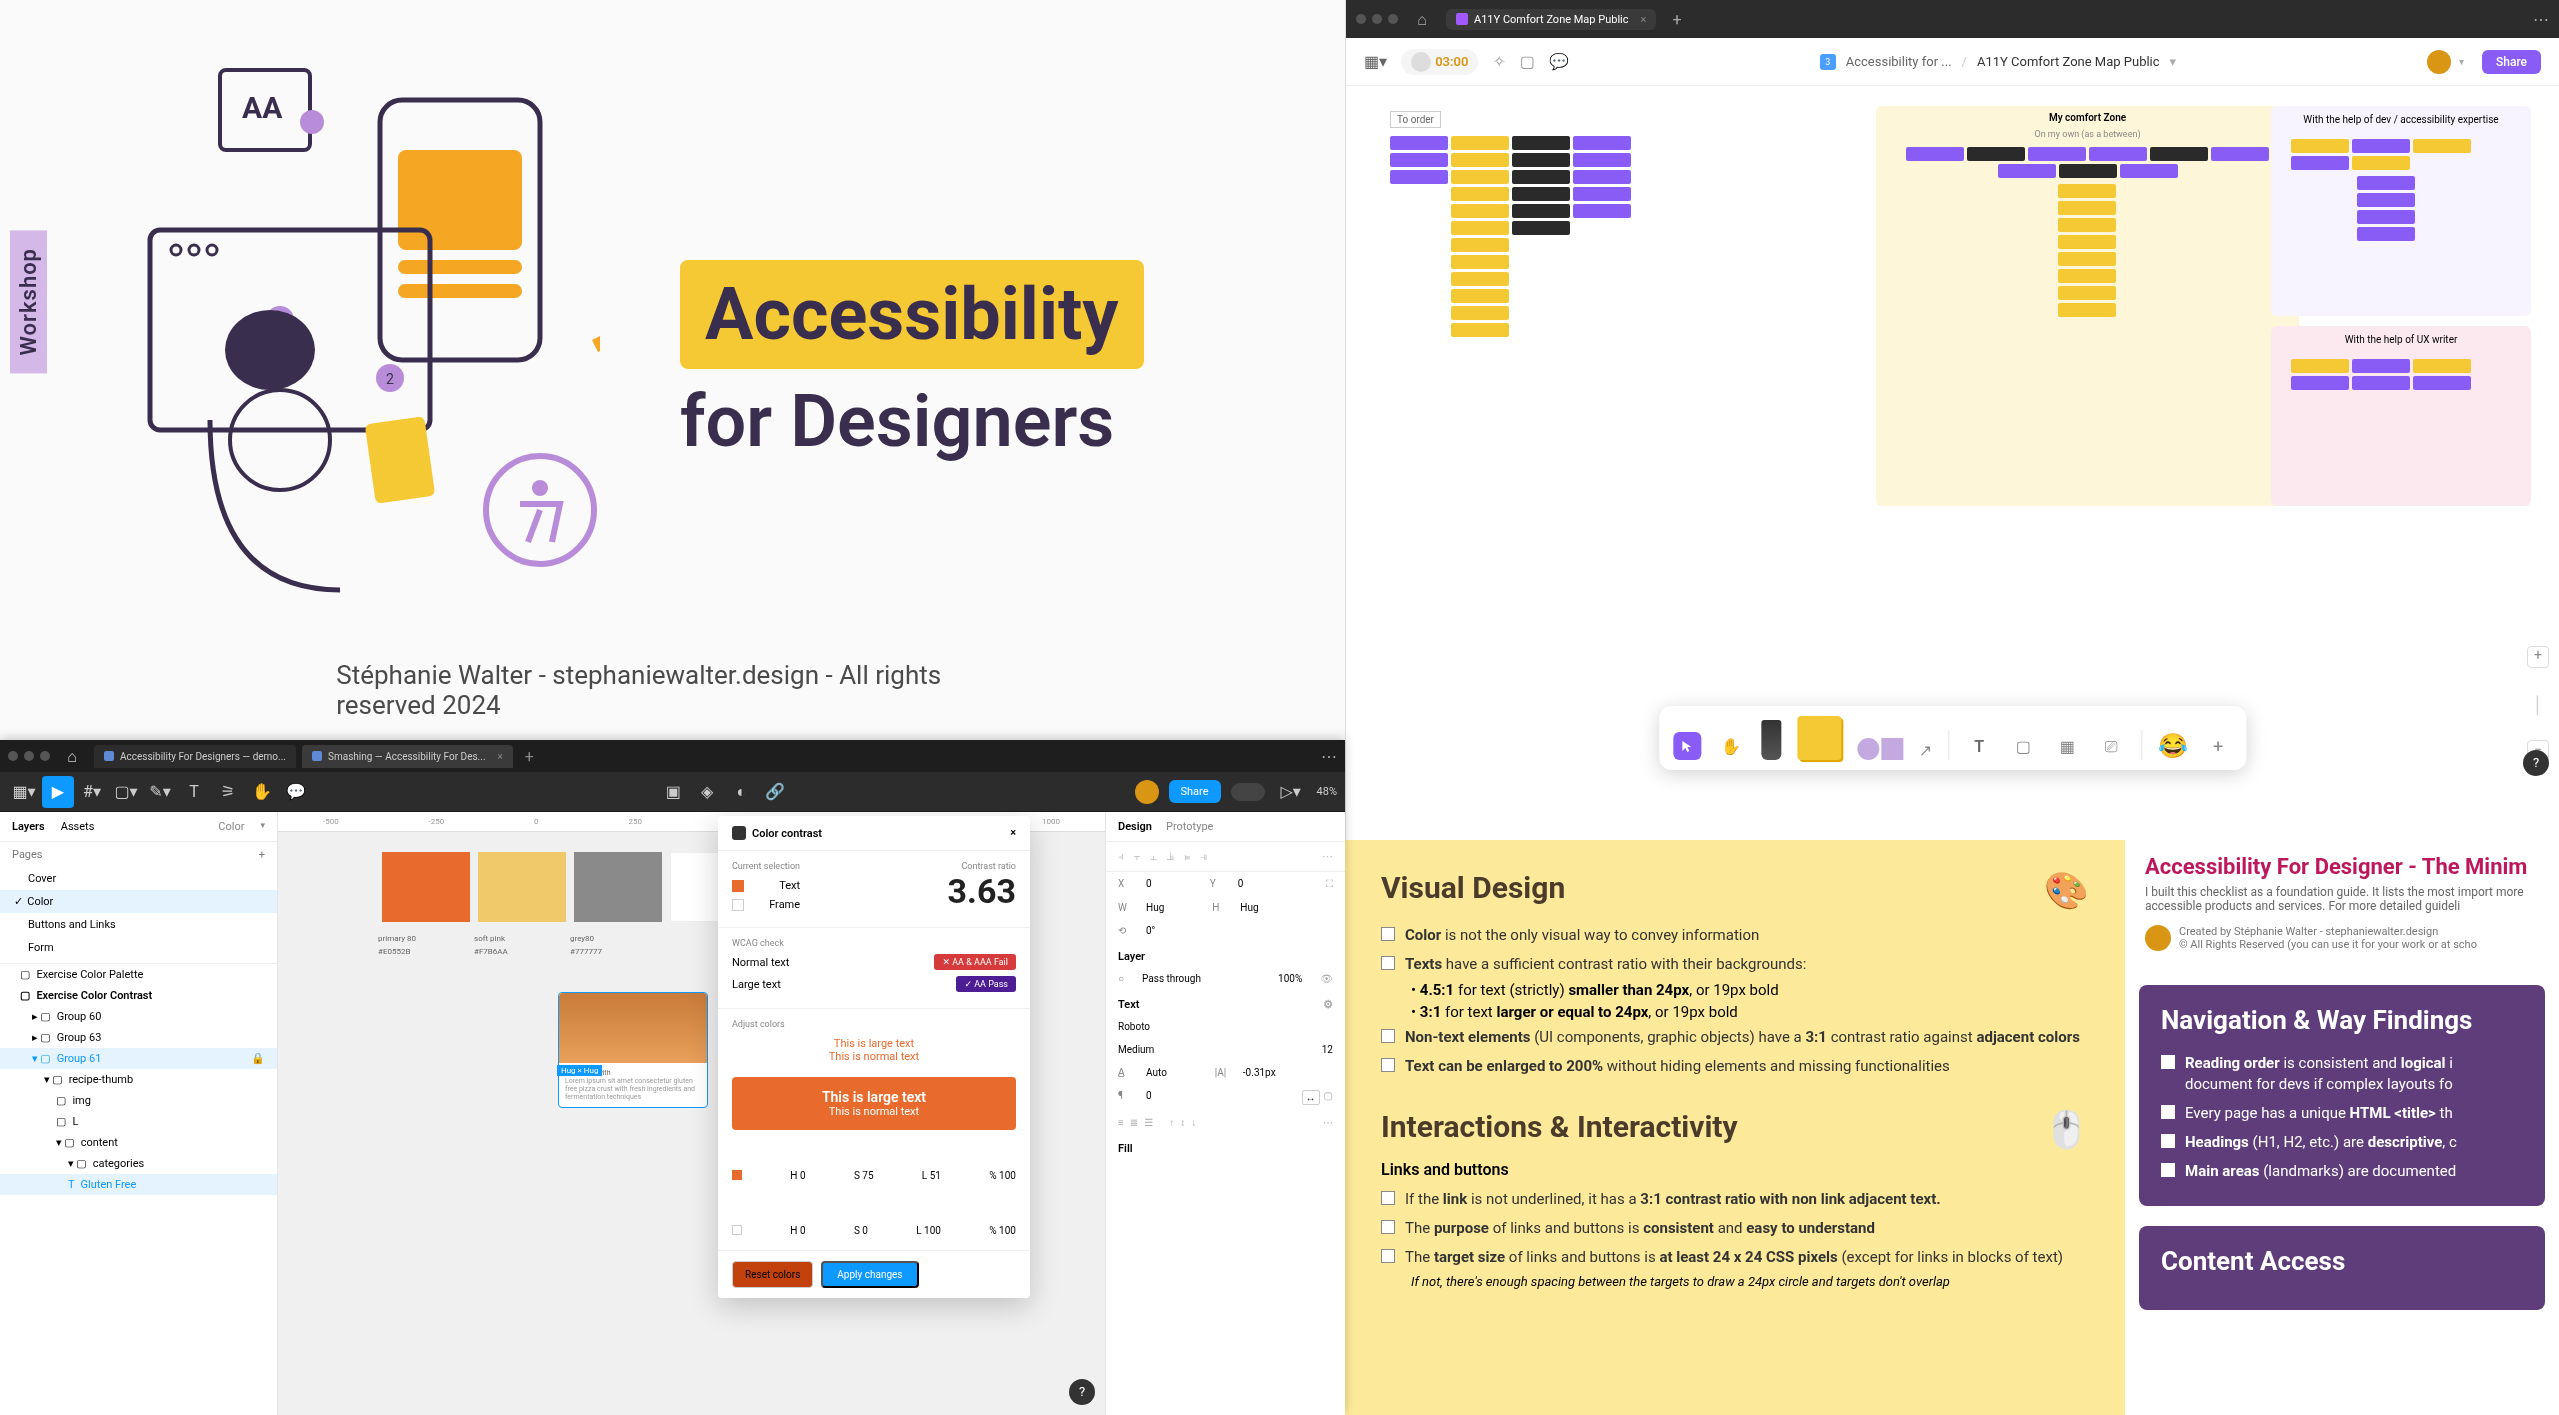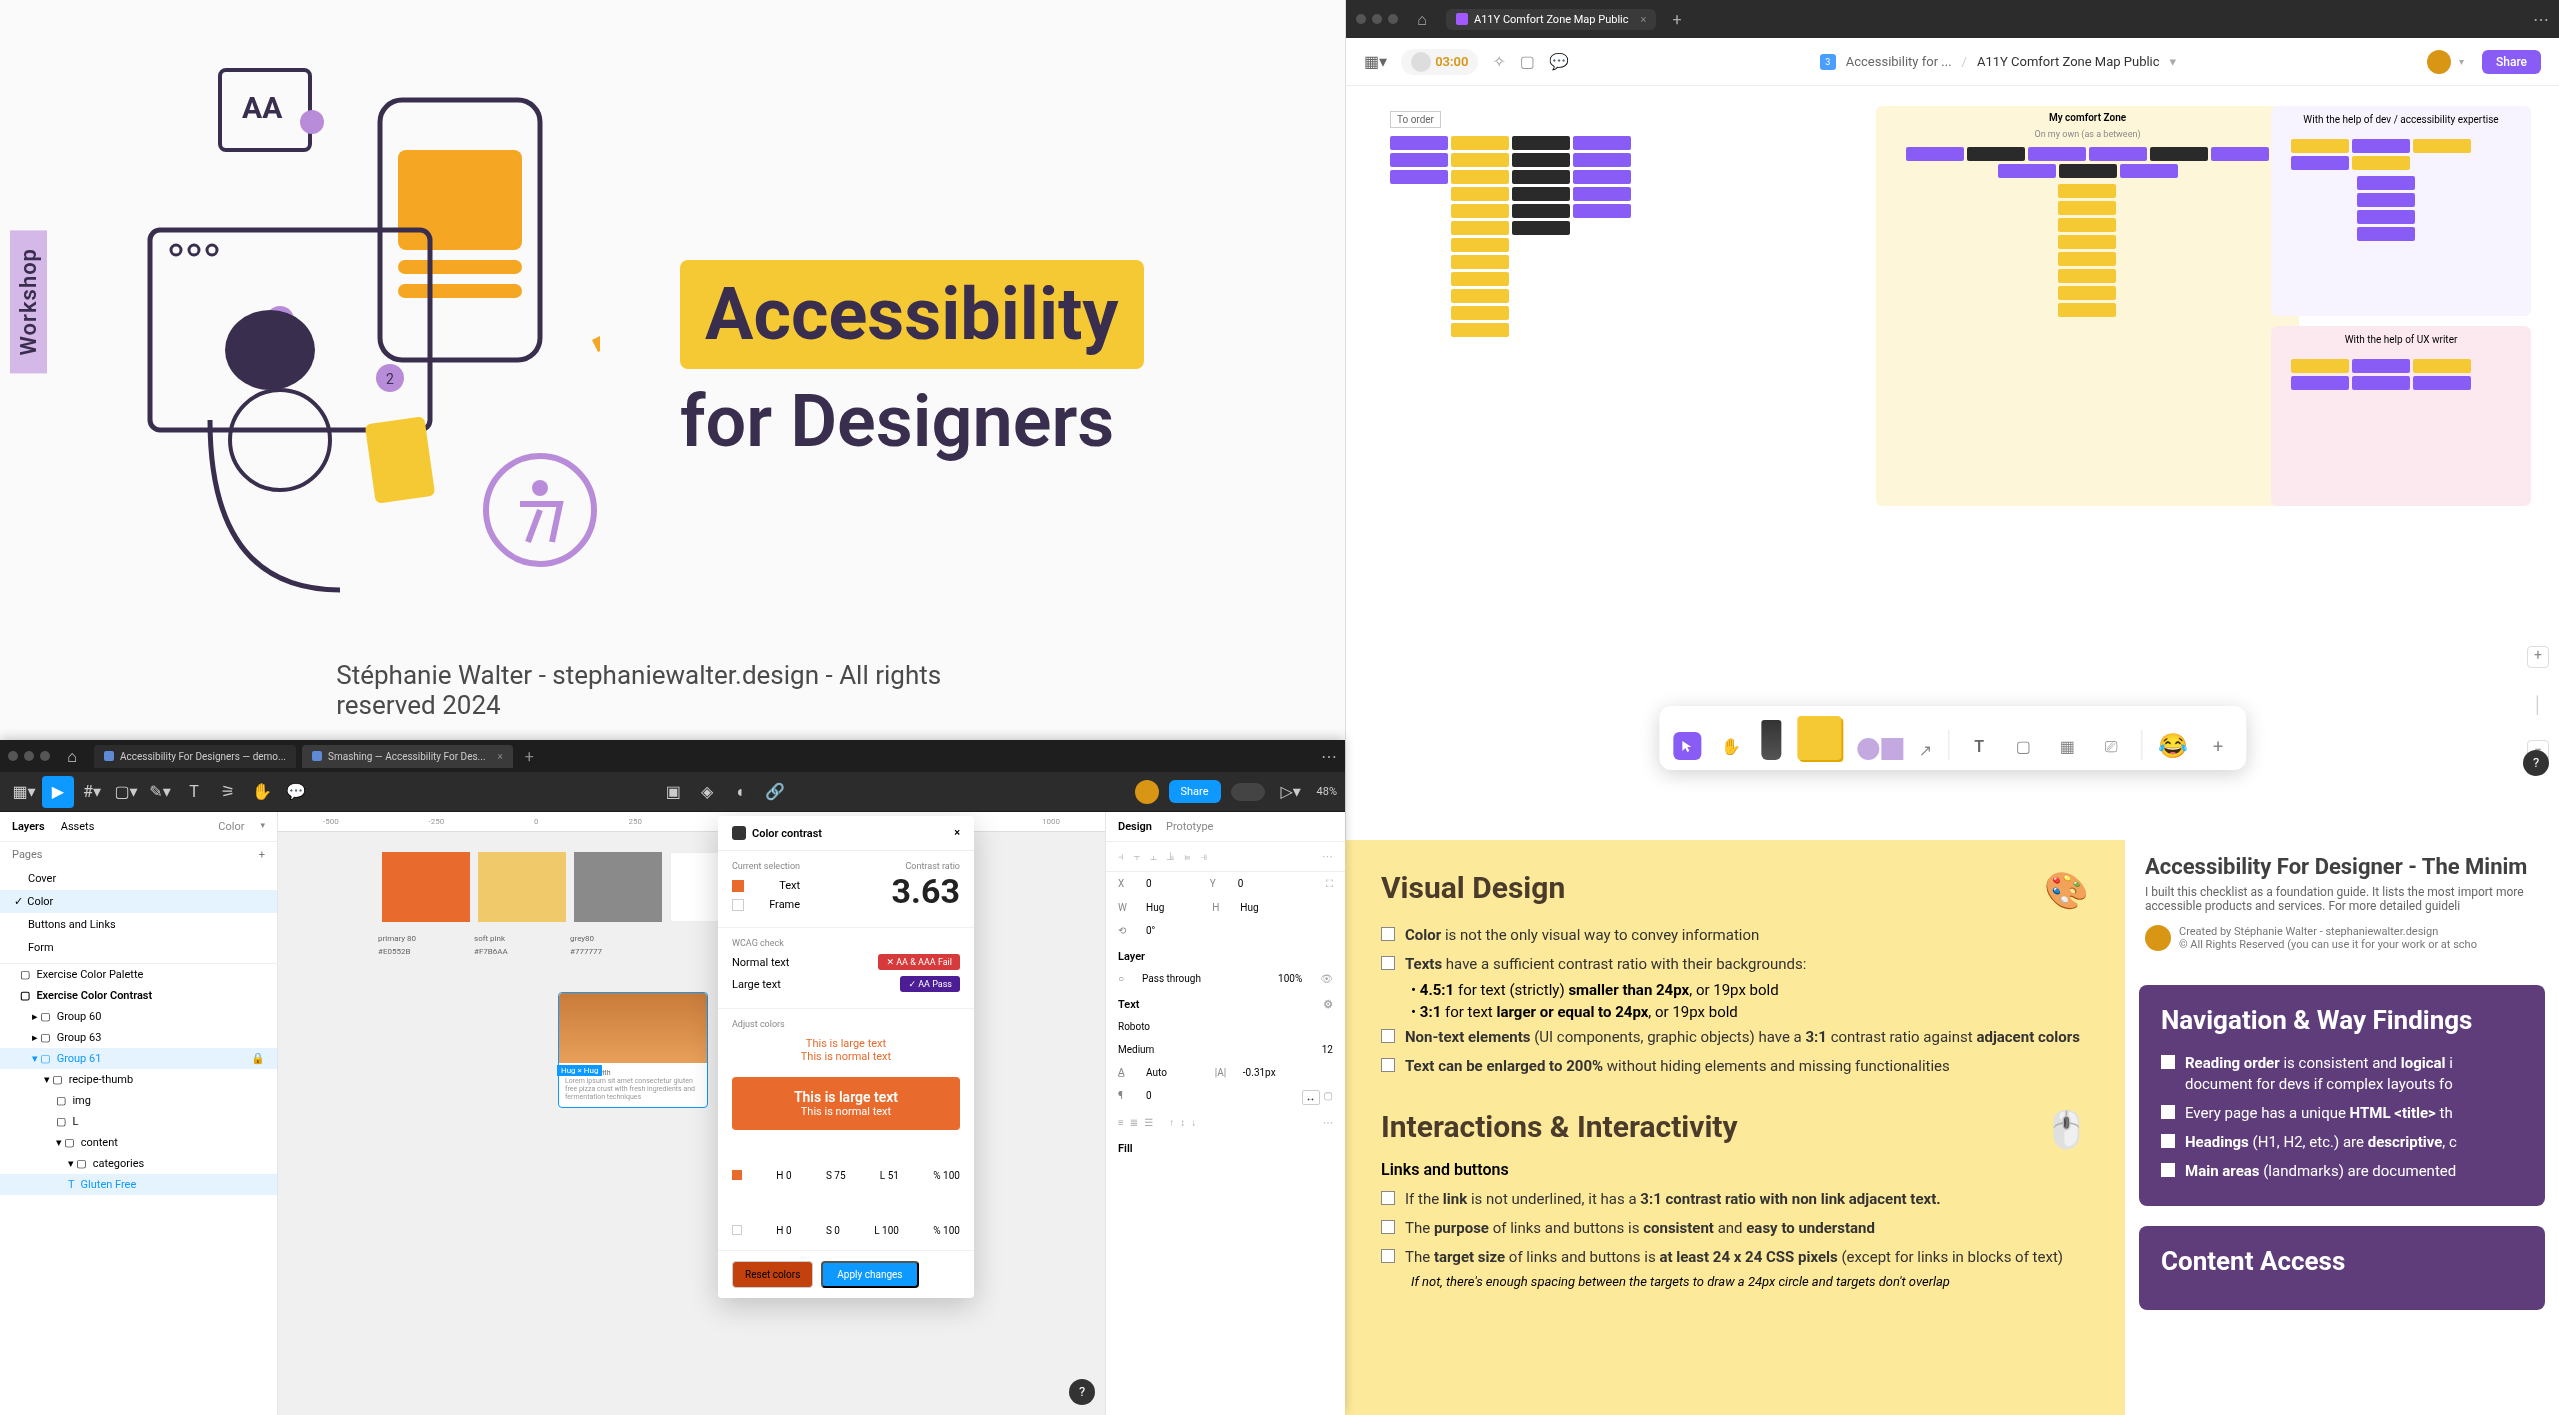--- a/index.html
+++ b/index.html
@@ -71,21 +71,21 @@
 .swatch-gray { background: #8a8a8a; }
 .swatch-label { font-size: 8px; color: #666; margin-top: 4px; }
 .figma-right-panel { width: 240px; background: #fff; border-left: 1px solid #e5e5e5; font-size: 11px; }
 .right-tabs { display: flex; gap: 14px; padding: 8px 12px; border-bottom: 1px solid #eee; }
 .right-tabs .active { font-weight: 600; }
 .prop-row { display: flex; padding: 6px 12px; gap: 18px; font-size: 10px; }
 .prop-row .lbl { color: #888; width: 10px; }
 .prop-section-h { padding: 8px 12px 4px; font-weight: 600; font-size: 11px; }
 
 
-#contrast-popup { position: absolute; top: 4px; left: 440px; width: 256px; background: #fff; border-radius: 4px; box-shadow: 0 8px 30px rgba(0,0,0,.2); font-size: 11px; z-index: 10; }
+#contrast-popup { position: absolute; top: 4px; left: 440px; width: 312px; background: #fff; border-radius: 4px; box-shadow: 0 8px 30px rgba(0,0,0,.2); font-size: 11px; z-index: 10; }
 #contrast-popup .cp-head { padding: 10px 14px; font-weight: 600; border-bottom: 1px solid #eee; display: flex; justify-content: space-between; }
 .cp-section { padding: 10px 14px; border-bottom: 1px solid #f0f0f0; }
 .cp-label { font-size: 9px; color: #888; text-transform: none; }
 .cp-ratio { font-size: 34px; font-weight: 700; color: #222; }
 .cp-row { display: flex; justify-content: space-between; align-items: center; margin: 6px 0; }
 .cp-badge-fail { background: #d63a3a; color: #fff; font-size: 9px; padding: 3px 8px; border-radius: 3px; }
 .cp-badge-pass { background: #4c1d95; color: #fff; font-size: 9px; padding: 3px 8px; border-radius: 3px; }
 .cp-preview { background: #e86a2c; color: #fff; text-align: center; padding: 12px; border-radius: 4px; margin: 6px 0; }
 .cp-preview .lg { font-size: 14px; font-weight: 600; }
 .cp-preview .nm { font-size: 11px; }
@@ -101,21 +101,21 @@
 .checklist-purple { width: 434px; background: #fff; }
 .checklist-h { color: #4a3b2a; font-size: 30px; font-weight: 700; margin-bottom: 16px; }
 .check-item { display: flex; gap: 10px; font-size: 15px; color: #333; padding: 4px 0; line-height: 1.4; }
 .check-item .box { width: 14px; height: 14px; border: 1.5px solid #888; background: #fff; flex-shrink: 0; margin-top: 2px; }
 .check-sub { margin-left: 30px; font-size: 15px; padding: 2px 0; }
 .purple-card { background: #5e3d7a; color: #fff; margin: 20px 14px; border-radius: 8px; padding: 20px 22px; }
 .purple-card h3 { font-size: 26px; font-weight: 700; margin-bottom: 14px; }
 .purple-check { display: flex; gap: 10px; font-size: 15px; padding: 4px 0; line-height: 1.4; }
 .purple-check .box { width: 14px; height: 14px; background: #fff; flex-shrink: 0; margin-top: 2px; }
 .checklist-top-right { padding: 14px 20px; }
-.checklist-top-right h2 { font-size: 22px; font-weight: 700; color: #404040; }
+.checklist-top-right h2 { font-size: 22px; font-weight: 700; color: #be185d; }
 .checklist-top-right p { font-size: 12px; color: #666; margin-top: 6px; }
 .checklist-author { font-size: 11px; color: #777; display: flex; align-items: center; gap: 8px; margin-top: 12px; }
 
 strong { font-weight: 700; }
 </style>
 </head>
 <body>
 
 <div id="workshop-slide">
   <div class="workshop-tab">Workshop</div>

